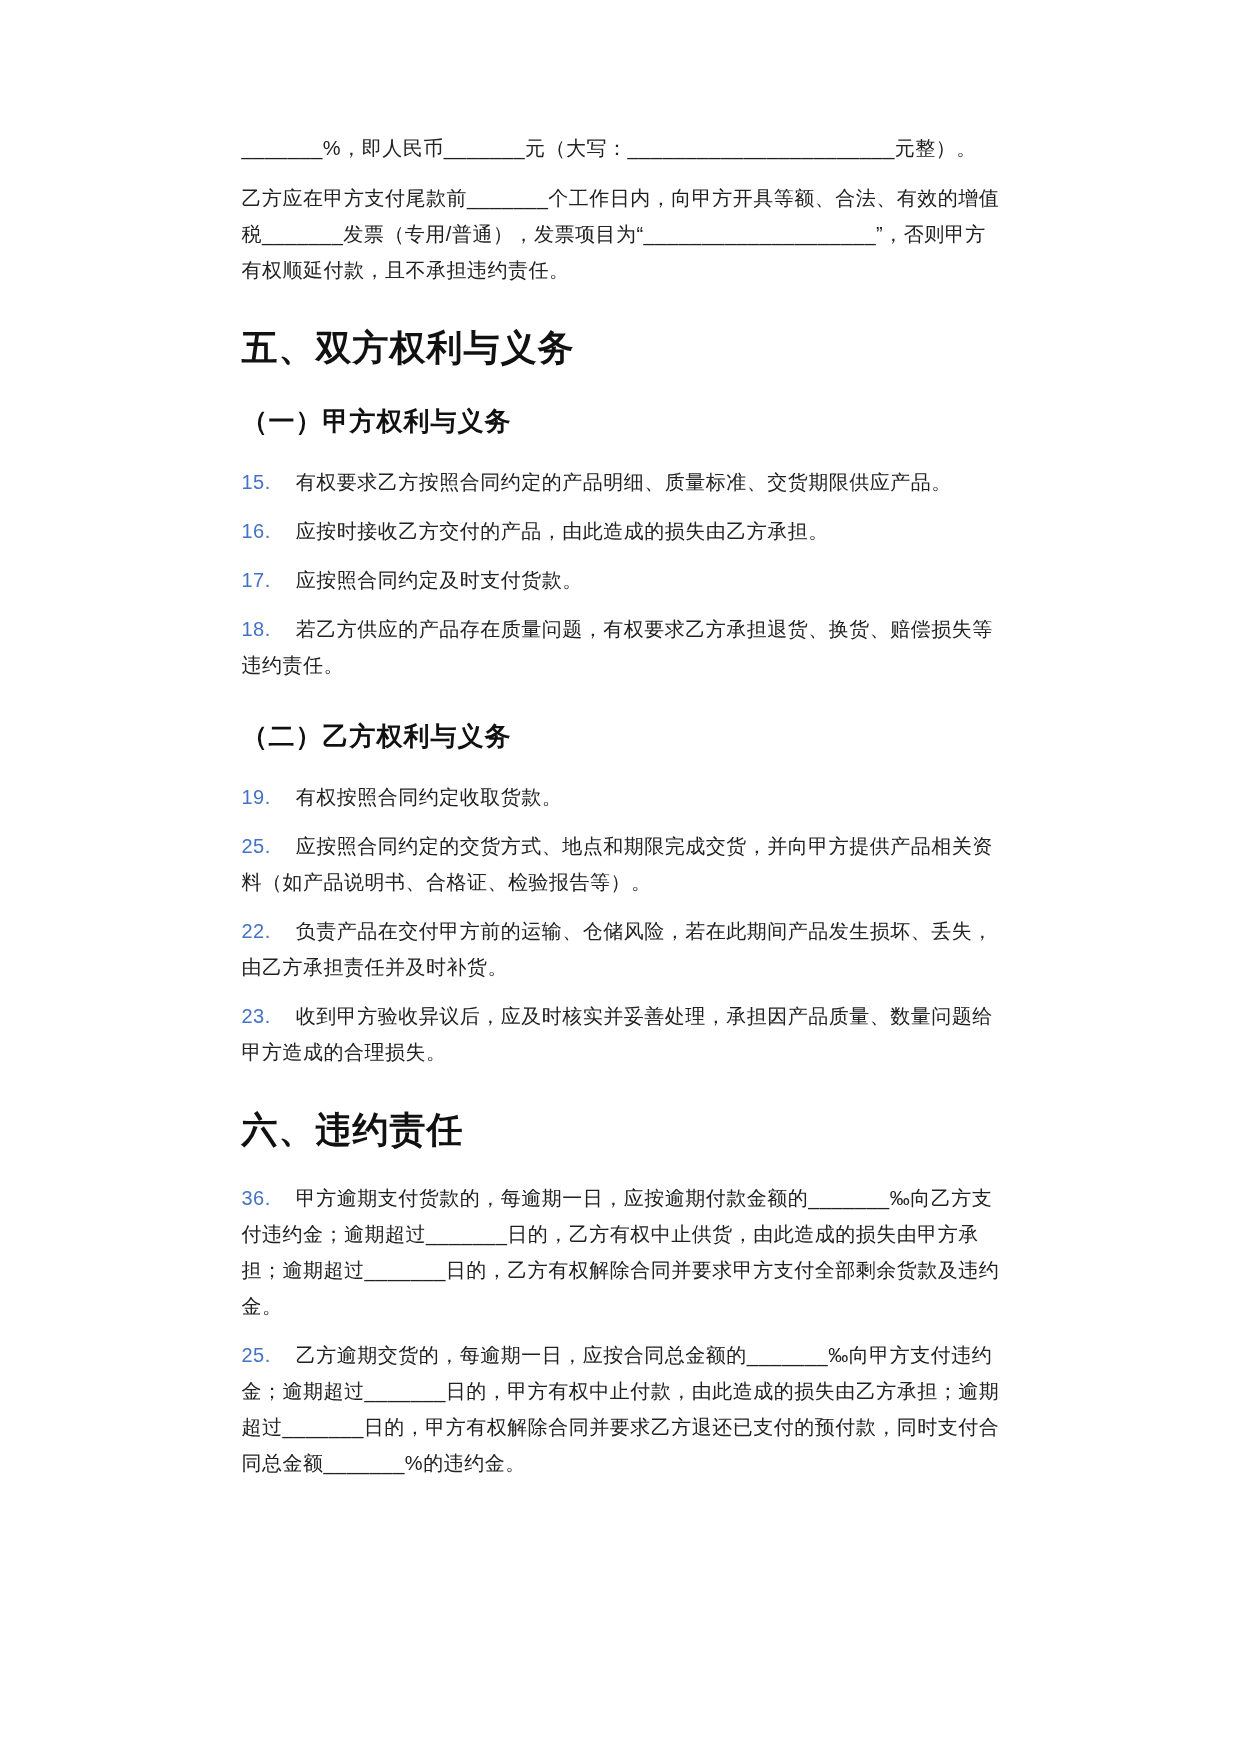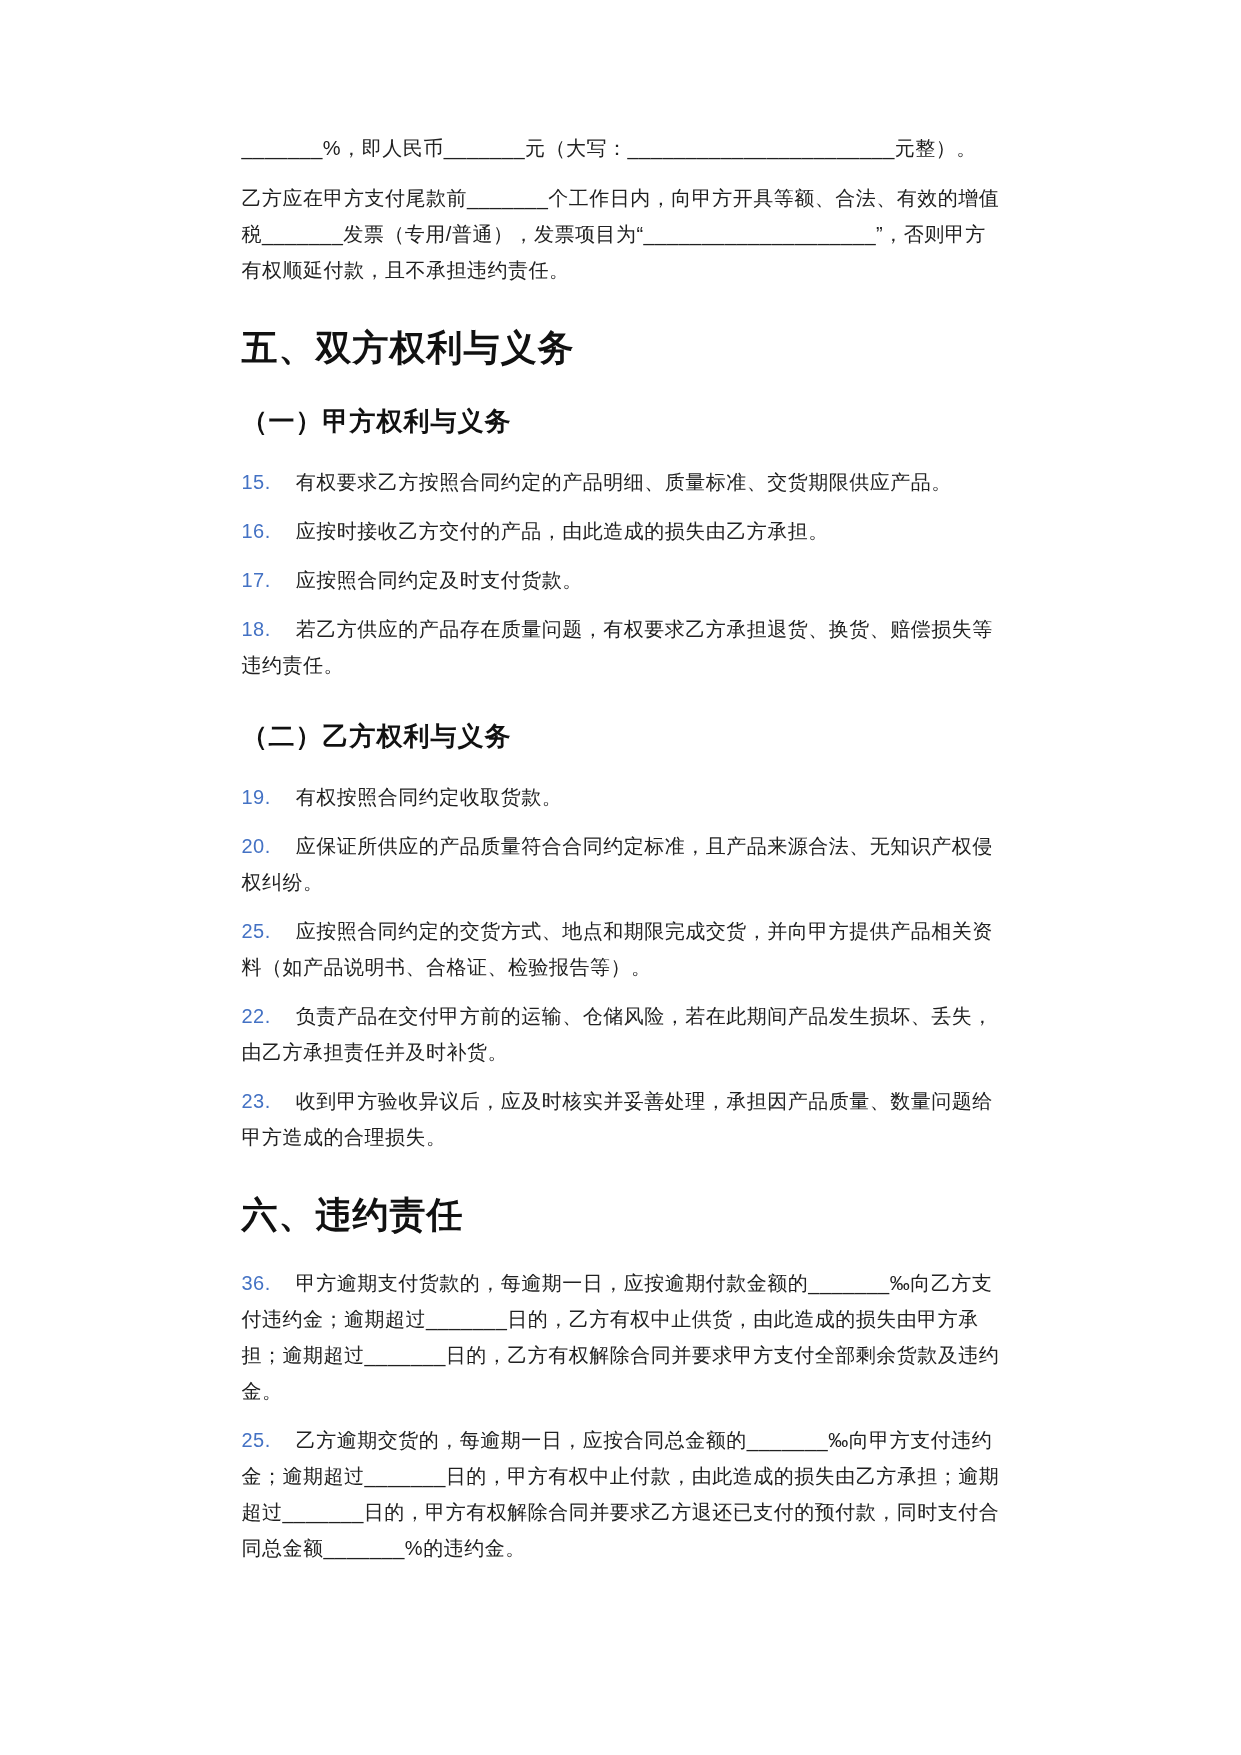--- a/index.html
+++ b/index.html
@@ -70,21 +70,20 @@
   <p class="li"><span class="num">16.</span><span>应按时接收乙方交付的产品，由此造成的损失由乙方承担。</span></p>
 
   <p class="li"><span class="num">17.</span><span>应按照合同约定及时支付货款。</span></p>
 
   <p class="li"><span class="num">18.</span><span>若乙方供应的产品存在质量问题，有权要求乙方承担退货、换货、赔偿损失等违约责任。</span></p>
 
   <h2 class="h2">（二）乙方权利与义务</h2>
 
   <p class="li"><span class="num">19.</span><span>有权按照合同约定收取货款。</span></p>
 
-  <p class="li"><span class="num">20.</span><span>应保证所供应的产品质量符合合同约定标准，且产品来源合法、无知识产权侵权纠纷。</span></p>
 
   <p class="li"><span class="num">25.</span><span>应按照合同约定的交货方式、地点和期限完成交货，并向甲方提供产品相关资料（如产品说明书、合格证、检验报告等）。</span></p>
 
   <p class="li"><span class="num">22.</span><span>负责产品在交付甲方前的运输、仓储风险，若在此期间产品发生损坏、丢失，由乙方承担责任并及时补货。</span></p>
 
   <p class="li"><span class="num">23.</span><span>收到甲方验收异议后，应及时核实并妥善处理，承担因产品质量、数量问题给甲方造成的合理损失。</span></p>
 
   <h1 class="h1">六、违约责任</h1>
 
   <p class="li"><span class="num">36.</span><span>甲方逾期支付货款的，每逾期一日，应按逾期付款金额的_______‰向乙方支付违约金；逾期超过_______日的，乙方有权中止供货，由此造成的损失由甲方承担；逾期超过_______日的，乙方有权解除合同并要求甲方支付全部剩余货款及违约金。</span></p>

